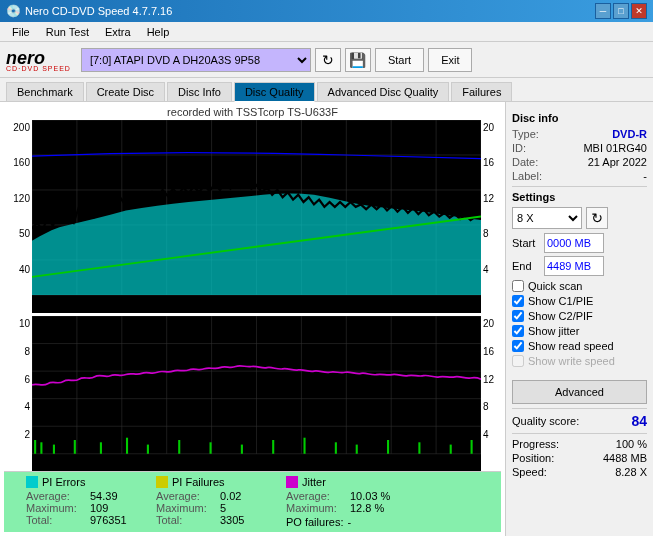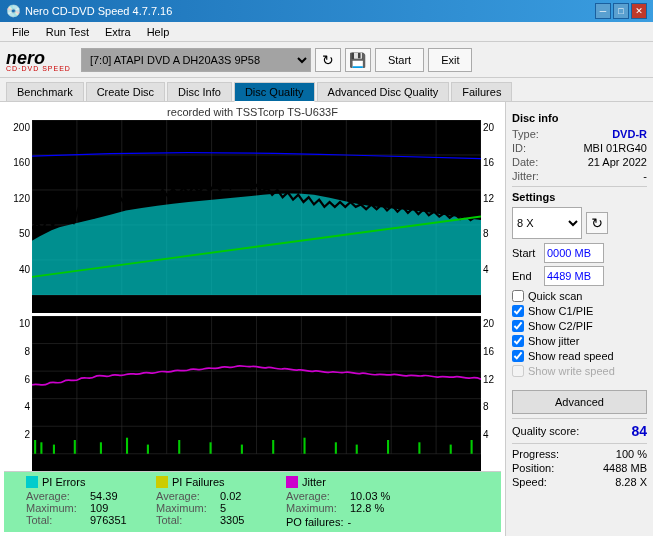--- a/index.html
+++ b/index.html
@@ -40,21 +40,21 @@
       background: #f0f0f0;
       height: 36px;
       display: flex;
       align-items: center;
       padding: 2px 6px;
       gap: 4px;
       border-bottom: 1px solid #ccc;
     }
     .logo-area { display: flex; align-items: center; margin-right: 6px; }
     .drive-select {
-      flex: 1; height: 24px; border: 1px solid #aaa; padding: 0 4px; font-size: 11px; background: #a3a3a3;
+      flex: 1; height: 24px; border: 1px solid #aaa; padding: 0 4px; font-size: 11px; background: #c4b5fd;
       max-width: 230px;
     }
     .toolbar-icon-btn {
       width: 26px; height: 24px; border: 1px solid #aaa; background: #f8f8f8;
       display: flex; align-items: center; justify-content: center; cursor: pointer; font-size: 14px;
     }
     .toolbar-btn {
       height: 24px; padding: 0 12px; border: 1px solid #aaa; background: #f8f8f8;
       cursor: pointer; font-size: 11px;
     }
@@ -128,21 +128,21 @@
     .info-label { color: #555; }
     .info-value { color: #0000cc; font-weight: bold; }
     .info-value.normal { color: #000; font-weight: normal; }
     .settings-row {
       display: flex;
       align-items: center;
       margin-bottom: 4px;
       gap: 4px;
     }
     .speed-select {
-      width: 70px; height: 32px; border: 1px solid #aaa; font-size: 11px; background: white;
+      width: 70px; height: 22px; border: 1px solid #aaa; font-size: 11px; background: white;
     }
     .mb-input {
       width: 60px; height: 20px; border: 1px solid #aaa; font-size: 11px; background: white;
       padding: 0 2px; color: blue;
     }
     .mb-label { min-width: 28px; }
     .checkbox-row {
       display: flex;
       align-items: center;
       gap: 4px;
@@ -475,21 +475,21 @@
     </div>
     <div class="info-row">
       <span class="info-label">ID:</span>
       <span class="info-value normal">MBI 01RG40</span>
     </div>
     <div class="info-row">
       <span class="info-label">Date:</span>
       <span class="info-value normal">21 Apr 2022</span>
     </div>
     <div class="info-row">
-      <span class="info-label">Jitter:</span>
+      <span class="info-label">Label:</span>
       <span class="info-value normal">-</span>
     </div>
 
     <div class="divider"></div>
 
     
     <div class="panel-section-title">Settings</div>
     <div class="settings-row">
       <select class="speed-select">
         <option>8 X</option>

